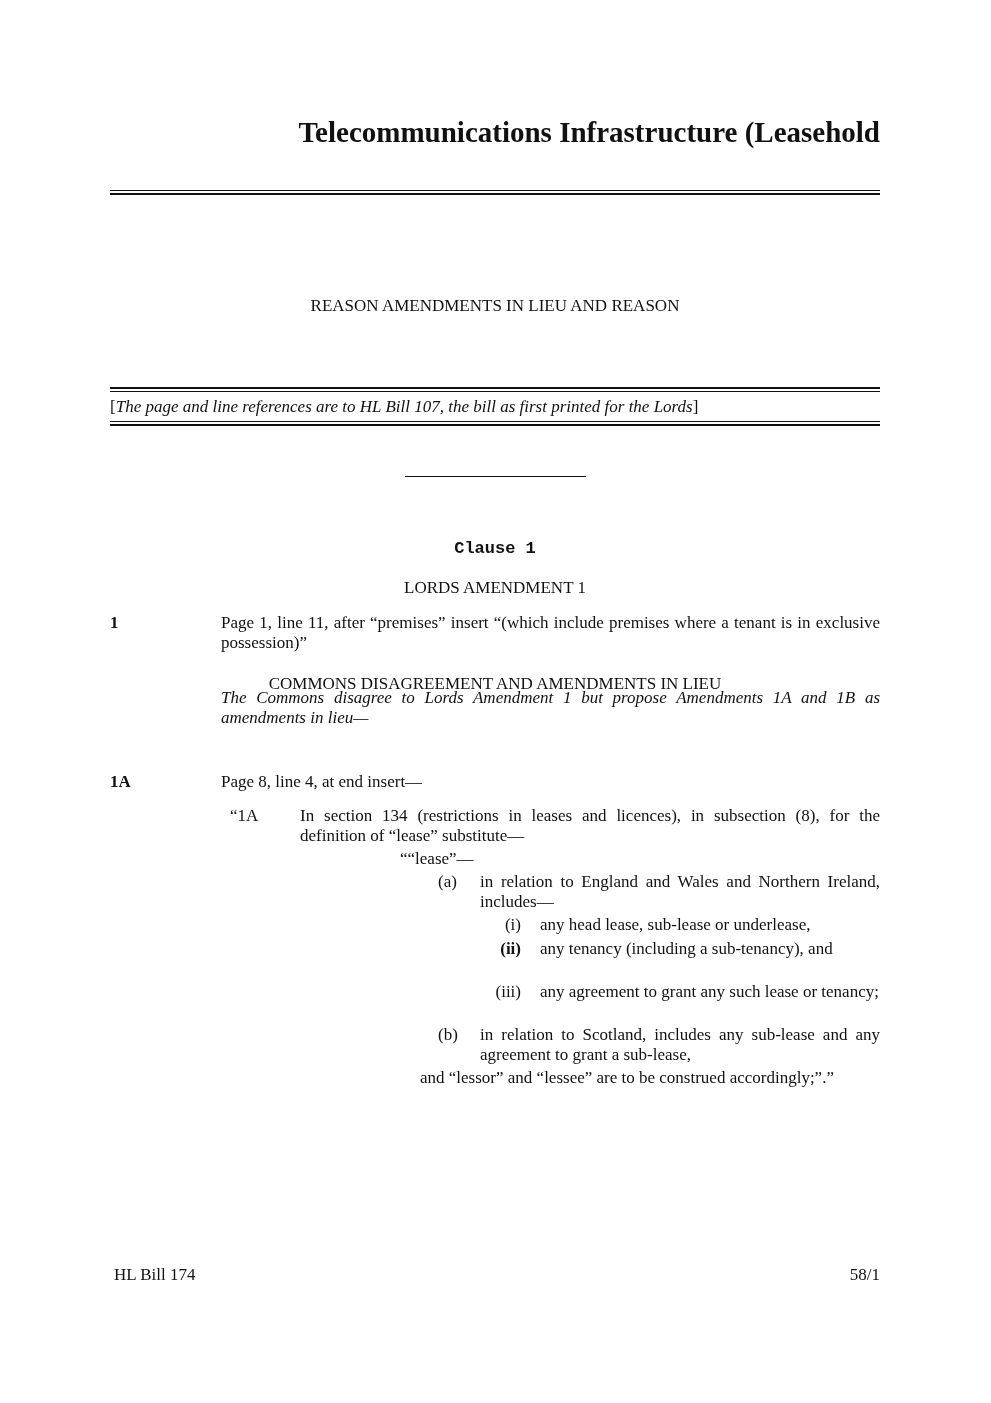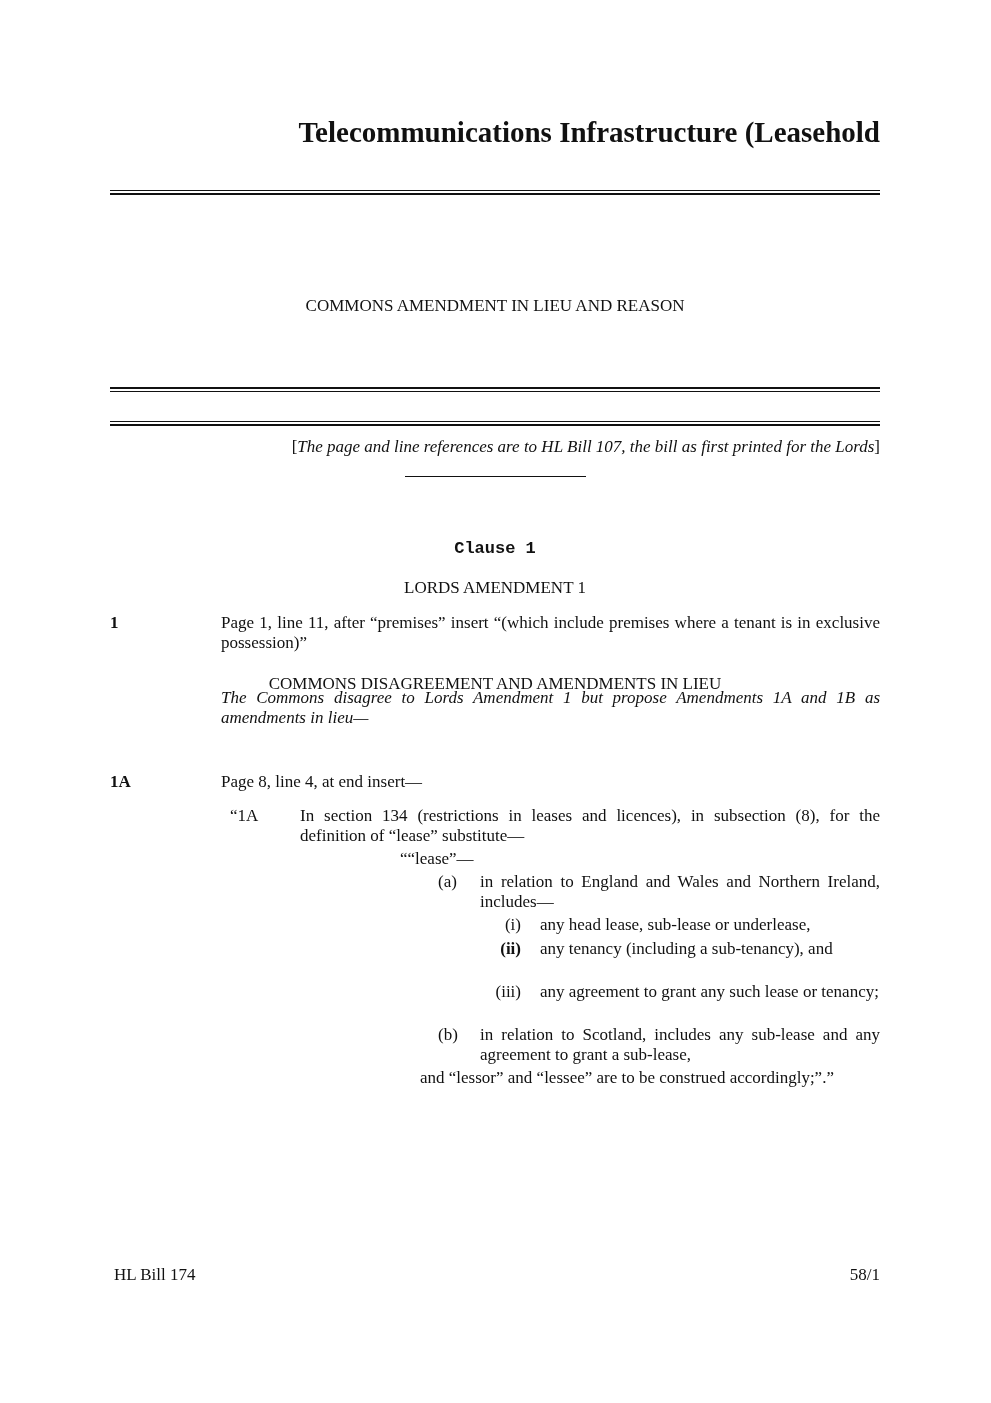--- a/index.html
+++ b/index.html
@@ -4,38 +4,38 @@
 <style>
   html, body { margin: 0; padding: 0; background: #ffffff; }
   body { width: 991px; height: 1403px; position: relative; overflow: hidden;
          font-family: "DejaVu Serif", "Liberation Serif", serif; color: #111; }
   .abs { position: absolute; }
   .title { left: 110px; width: 770px; top: 112px; text-align: right;
            font-family: "Liberation Serif", serif; font-weight: bold; font-size: 29px; line-height: 40px; }
   .rule { position: absolute; left: 110px; width: 770px; background: #111; }
   .subtitle { left: 110px; width: 770px; top: 296px; text-align: center; font-size: 17px;
               font-family: "Liberation Serif", serif; }
-  .note { left: 110px; width: 770px; top: 397px; text-align: right; font-size: 17px;
-          font-family: "Liberation Serif", serif; margin-top: 40px; }
+  .note { left: 110px; width: 770px; top: 397px; text-align: left; font-size: 17px;
+          font-family: "Liberation Serif", serif; }
   .note i { font-style: italic; }
   .short-rule { position: absolute; left: 405px; width: 181px; top: 476px; height: 1px; background: #111; }
   .t { font-family: "Liberation Serif", serif; font-size: 17px; line-height: 20px; }
   .center { text-align: center; }
   .justify { text-align: justify; text-align-last: left; }
 </style>
 </head>
 <body>
 
 <div class="abs title">
   <div>Telecommunications Infrastructure (Leasehold</div>
 </div>
 <div class="rule" style="top:190px;height:1px;"></div>
 <div class="rule" style="top:193px;height:2px;"></div>
 
-<div class="abs subtitle">COMMONS AMENDMENT IN LIEU AND REASON</div>
+<div class="abs subtitle">REASON AMENDMENTS IN LIEU AND REASON</div>
 
 <div class="rule" style="top:387px;height:2px;"></div>
 <div class="rule" style="top:391px;height:1px;"></div>
 <div class="abs note"><span>[</span><i>The page and line references are to HL Bill 107, the bill as first printed for the Lords</i><span>]</span></div>
 <div class="rule" style="top:421px;height:1px;"></div>
 <div class="rule" style="top:424px;height:2px;"></div>
 
 <div class="short-rule"></div>
 
 <div class="abs t center" style="left:110px;width:770px;top:539px;font-weight:bold;font-family:Liberation Mono, monospace;">Clause 1</div>

